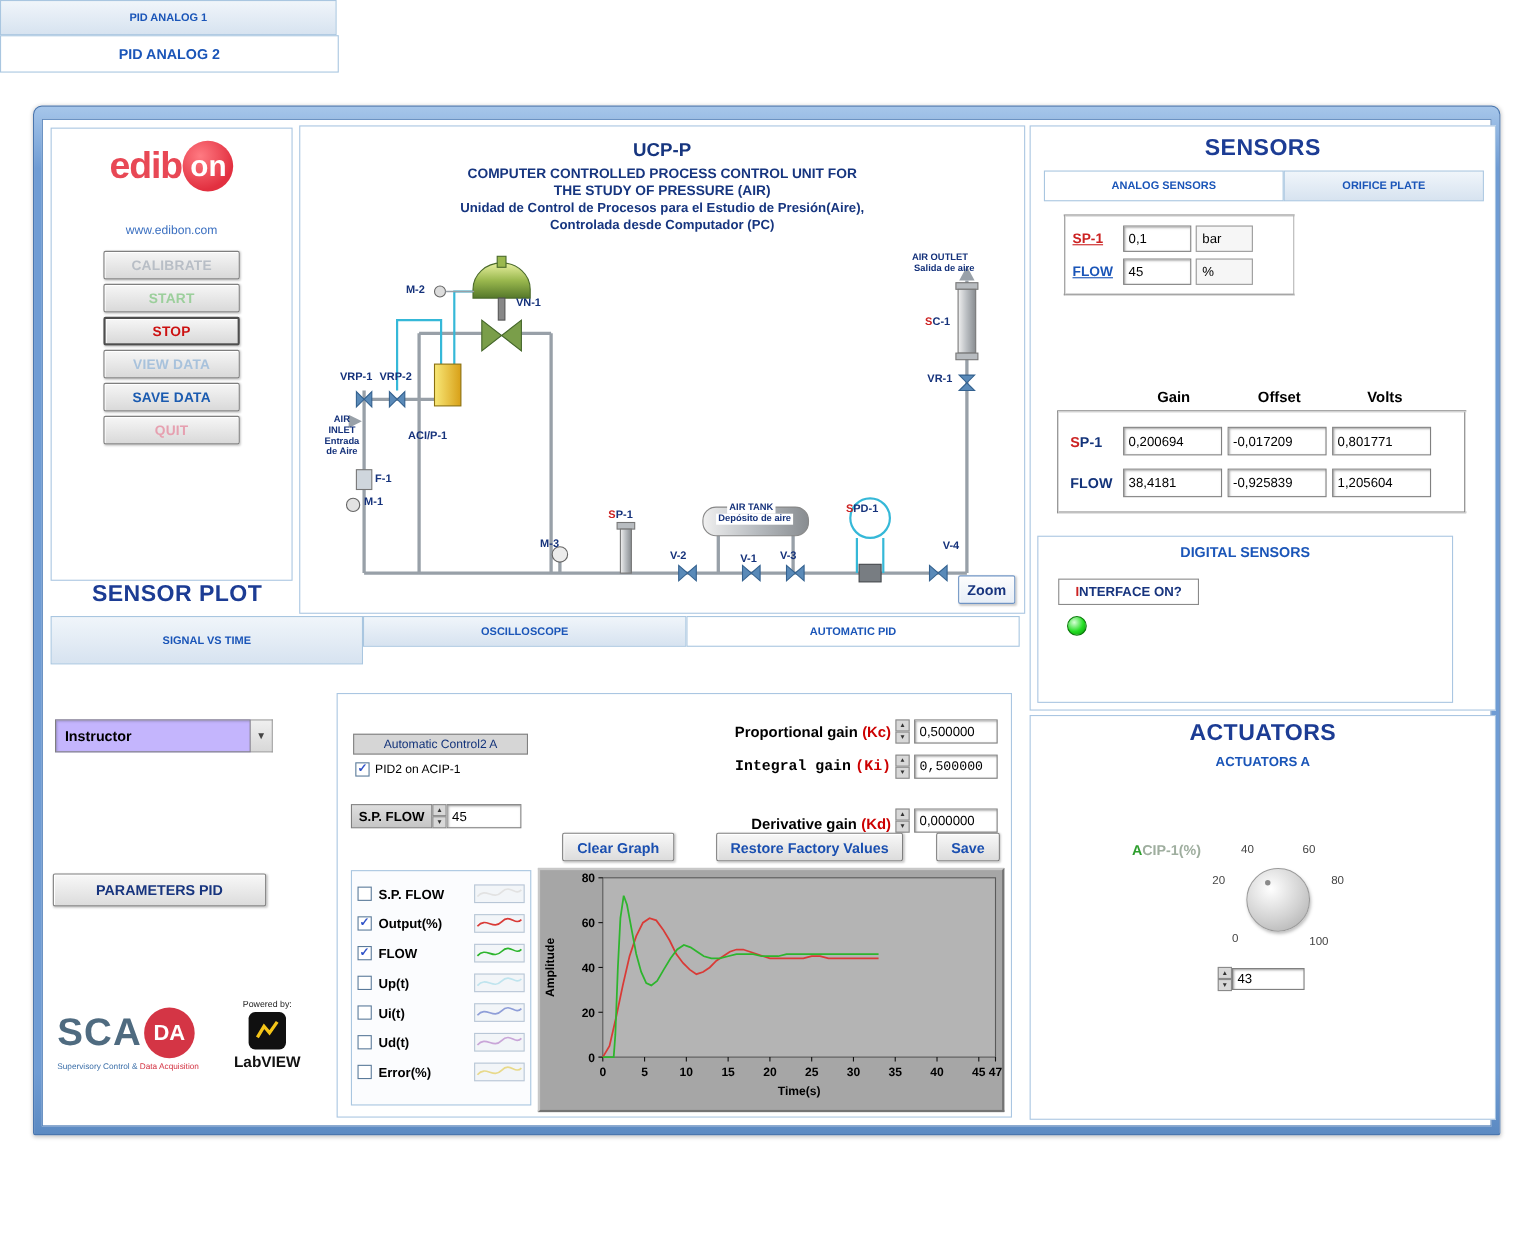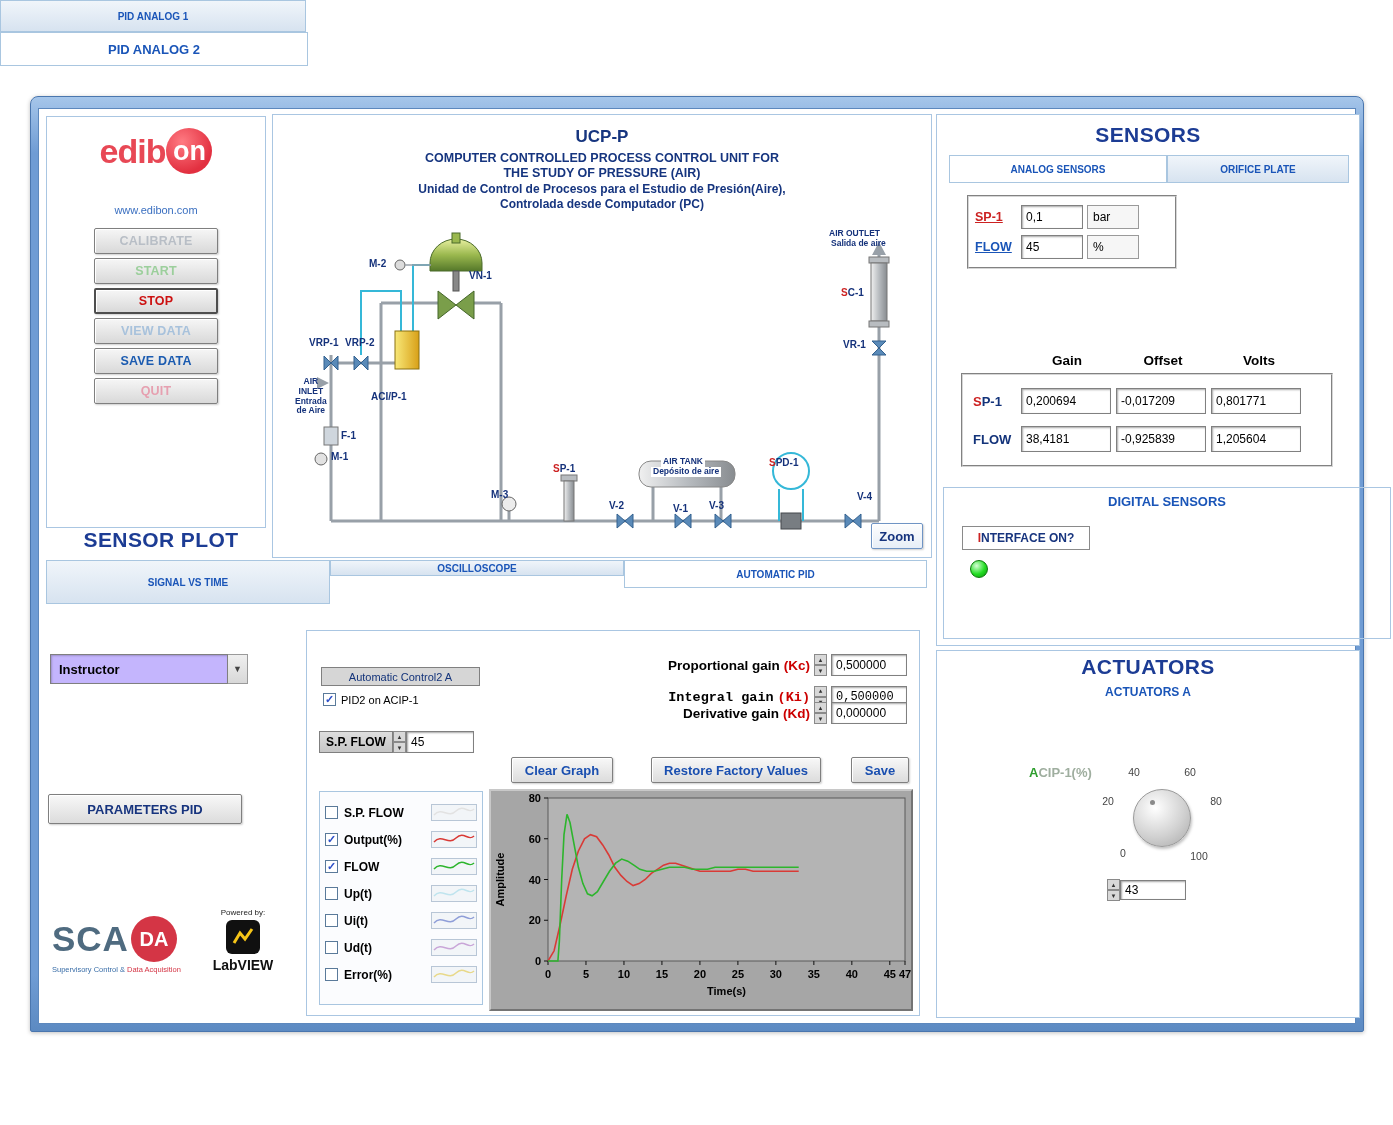--- a/index.html
+++ b/index.html
@@ -63,21 +63,21 @@
   .r-label{width:46px;font-size:12.5px;font-weight:bold;text-decoration:underline;}
   .r-val{width:62px;height:24px;}
   .ubox{height:24px;width:52px;margin-left:4px;}
   #calib-headers{position:absolute;left:24px;top:238px;width:372px;display:flex;}
   #calib-headers .spacer{width:58px;}
   #calib-headers .hcell{width:96px;text-align:center;font-size:13.5px;font-weight:bold;color:#000;}
   #calib-box{position:absolute;left:24px;top:258px;width:372px;border:2px groove #d6d6d6;padding:7px 4px;background:#fff;}
   .calib-row{display:flex;align-items:center;height:38px;}
   .c-label{width:54px;font-size:13px;font-weight:bold;color:#13337a;padding-left:6px;}
   .c-box{width:90px;height:26px;margin-right:5px;}
-  #digital-box{position:absolute;left:6px;top:372px;width:448px;height:152px;border:1px solid #aac6e2;}
+  #digital-box{position:absolute;left:6px;top:372px;width:378px;height:152px;border:1px solid #aac6e2;}
   #digital-title{position:absolute;top:6px;width:100%;font-size:13px;}
   #interface-box{position:absolute;left:18px;top:38px;width:128px;height:24px;background:#fff;border:1px solid #8a8a8a;
     display:flex;align-items:center;justify-content:center;font-size:12px;font-weight:bold;color:#17347e;}
   #interface-box .red{color:#cc2222;}
   #led{position:absolute;left:26px;top:72px;width:18px;height:18px;border-radius:50%;border:1px solid #0a7a0a;}
   
   #actuators-panel{left:936px;top:650px;width:424px;height:368px;}
   #actuators-title{position:absolute;top:4px;width:100%;}
   #actuators-sub{position:absolute;top:34px;width:100%;font-size:12px;}
   #knob-label{position:absolute;left:92px;top:114px;font-size:13px;font-weight:bold;color:#9fae9f;}
@@ -156,21 +156,21 @@
       <div class="main-btn" style="color: rgb(156, 207, 156);">START</div>
       <div class="main-btn focused" style="color: rgb(204, 17, 17);">STOP</div>
       <div class="main-btn" style="color: rgb(168, 194, 220);">VIEW DATA</div>
       <div class="main-btn" style="color: rgb(27, 91, 176);">SAVE DATA</div>
       <div class="main-btn" style="color: rgb(230, 160, 176);">QUIT</div>
     </div>
   <div class="abs sec-title" id="sensor-plot-title">SENSOR PLOT</div>
 
   <div class="abs" id="plot-tabs">
       <div class="tab" style="width: 284px; height: 44px;">SIGNAL VS TIME</div>
-      <div class="tab" style="width: 294px; height: 16px;">OSCILLOSCOPE</div>
+      <div class="tab" style="width: 294px; height: 28px;">OSCILLOSCOPE</div>
       <div class="tab active" style="width: 303px; height: 28px;">AUTOMATIC PID</div>
     </div>
 
   <div class="panel" id="diagram">
     <div class="d-title" id="d-t0">UCP-P</div>
     <div class="d-title" id="d-t1">COMPUTER CONTROLLED PROCESS CONTROL UNIT FOR</div>
     <div class="d-title" id="d-t2">THE STUDY OF PRESSURE (AIR)</div>
     <div class="d-title" id="d-t3">Unidad de Control de Procesos para el Estudio de Presión(Aire),</div>
     <div class="d-title" id="d-t4">Controlada desde Computador (PC)</div>
     <svg id="diagram-svg" width="660" height="444" viewBox="0 0 660 444">
@@ -327,21 +327,21 @@
         </div>
         <div class="gain-row" style="top: 54px; font-family: Liberation Mono, monospace;">
           <span class="g-label">Integral gain</span>
           <span class="g-sym">(Ki)</span>
           <span class="spin">
             <i>▲</i>
             <i>▼</i>
           </span>
           <span class="vbox g-val">0,500000</span>
         </div>
-        <div class="gain-row" style="top: 70px;">
+        <div class="gain-row" style="top: 102px; align-items: flex-end;">
           <span class="g-label">Derivative gain</span>
           <span class="g-sym">(Kd)</span>
           <span class="spin">
             <i>▲</i>
             <i>▼</i>
           </span>
           <span class="vbox g-val">0,000000</span>
         </div>
       </div>
     <div class="btn3d pid-btn" id="btn-clear">Clear Graph</div>

